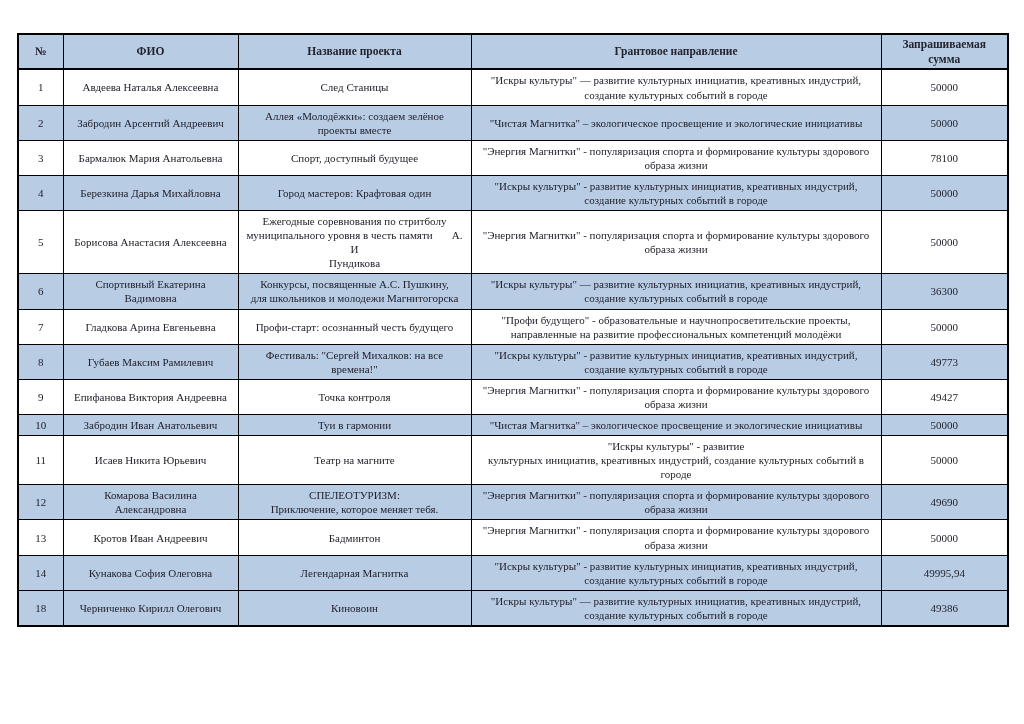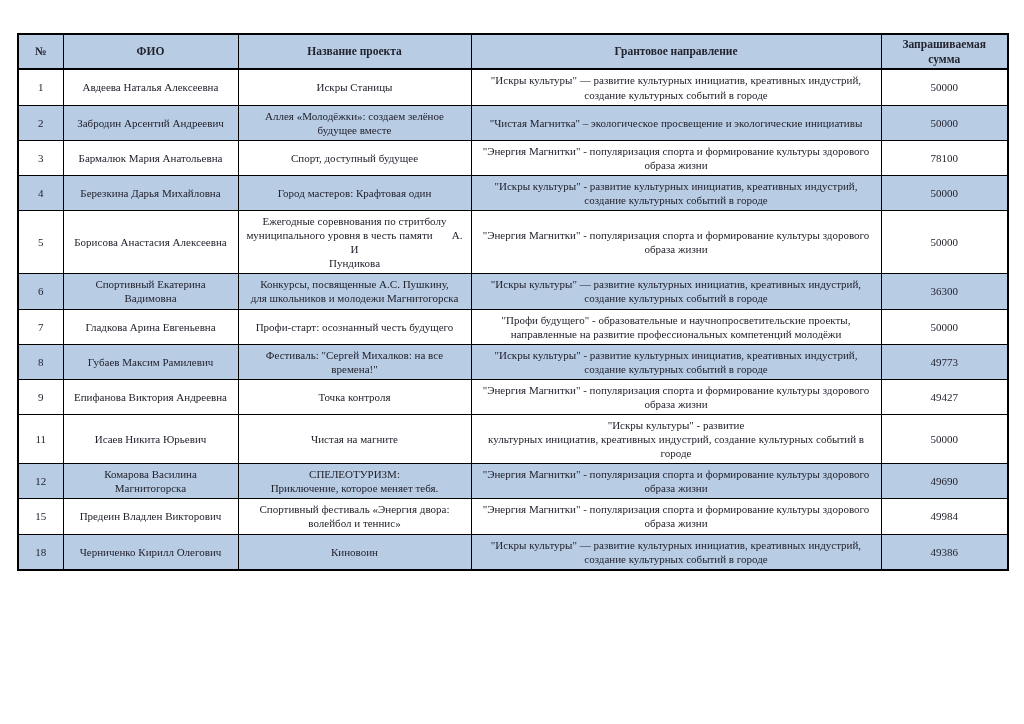--- a/index.html
+++ b/index.html
@@ -67,28 +67,28 @@
         <th>ФИО</th>
         <th>Название проекта</th>
         <th>Грантовое направление</th>
         <th>Запрашиваемая сумма</th>
       </tr>
     </thead>
     <tbody>
         <tr class="plain">
           <td>1</td>
           <td>Авдеева Наталья Алексеевна</td>
-          <td>Искры Станицы</td>
+          <td>След Станицы</td>
           <td>"Искры культуры" — развитие культурных инициатив, креативных индустрий, создание культурных событий в городе</td>
           <td>50000</td>
         </tr>
         <tr class="alt">
           <td>2</td>
           <td>Забродин Арсентий Андреевич</td>
-          <td>Аллея «Молодёжки»: создаем зелёное будущее вместе</td>
+          <td>Аллея «Молодёжки»: создаем зелёное проекты вместе</td>
           <td>"Чистая Магнитка" – экологическое просвещение и экологические инициативы</td>
           <td>50000</td>
         </tr>
         <tr class="plain">
           <td>3</td>
           <td>Бармалюк Мария Анатольевна</td>
           <td>Спорт, доступный будущее</td>
           <td>"Энергия Магнитки" - популяризация спорта и формирование культуры здорового образа жизни</td>
           <td>78100</td>
         </tr>
@@ -130,42 +130,56 @@
           <td>"Искры культуры" - развитие культурных инициатив, креативных индустрий, создание культурных событий в городе</td>
           <td>49773</td>
         </tr>
         <tr class="plain">
           <td>9</td>
           <td>Епифанова Виктория Андреевна</td>
           <td>Точка контроля</td>
           <td>"Энергия Магнитки" - популяризация спорта и формирование культуры здорового образа жизни</td>
           <td>49427</td>
         </tr>
+        <tr class="alt">
+          <td>10</td>
+          <td>Забродин Иван Анатольевич</td>
+          <td>Туи в гармонии</td>
+          <td>"Чистая Магнитка" – экологическое просвещение и экологические инициативы</td>
+          <td>50000</td>
+        </tr>
         <tr class="plain">
           <td>11</td>
           <td>Исаев Никита Юрьевич</td>
-          <td>Чистая на магните</td>
+          <td>Театр на магните</td>
           <td>"Искры культуры" - развитие
 культурных инициатив, креативных индустрий, создание культурных событий в городе</td>
           <td>50000</td>
         </tr>
         <tr class="alt">
           <td>12</td>
-          <td>Комарова Василина Магнитогорска</td>
+          <td>Комарова Василина Александровна</td>
           <td>СПЕЛЕОТУРИЗМ:
 Приключение, которое меняет тебя.</td>
           <td>"Энергия Магнитки" - популяризация спорта и формирование культуры здорового образа жизни</td>
           <td>49690</td>
         </tr>
         <tr class="plain">
-          <td>15</td>
-          <td>Предеин Владлен Викторович</td>
-          <td>Спортивный фестиваль «Энергия двора: волейбол и теннис»</td>
+          <td>13</td>
+          <td>Кротов Иван Андреевич</td>
+          <td>Бадминтон</td>
           <td>"Энергия Магнитки" - популяризация спорта и формирование культуры здорового образа жизни</td>
-          <td>49984</td>
+          <td>50000</td>
+        </tr>
+        <tr class="alt">
+          <td>14</td>
+          <td>Кунакова София Олеговна</td>
+          <td>Легендарная Магнитка</td>
+          <td>"Искры культуры" - развитие культурных инициатив, креативных индустрий, создание культурных событий в городе</td>
+          <td>49995,94</td>
         </tr>
         <tr class="alt">
           <td>18</td>
           <td>Черниченко Кирилл Олегович</td>
           <td>Киновоин</td>
           <td>"Искры культуры" — развитие культурных инициатив, креативных индустрий, создание культурных событий в городе</td>
           <td>49386</td>
         </tr>
       </tbody>
   </table>

